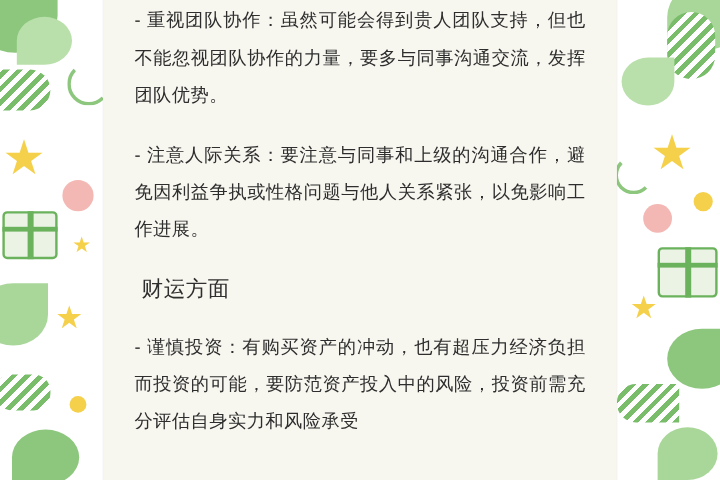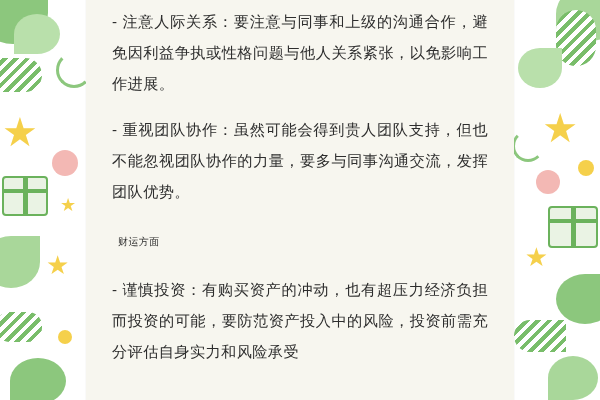--- a/index.html
+++ b/index.html
@@ -56,21 +56,21 @@
     font-size: 15.2px;
     line-height: 31px;
     color: #2e2e2e;
     letter-spacing: 0.4px;
     text-align: justify;
     text-justify: inter-ideograph;
     font-family: "Liberation Sans", sans-serif;
   }
   p.heading {
     margin: 0 0 17px 0;
-    font-size: 10px;
+    font-size: 18px;
     line-height: 31px;
     color: #2e2e2e;
     letter-spacing: 0.4px;
     padding-left: 6px;
   }
   p.first {
     margin-top: -4px;
   }
 
   
@@ -174,20 +174,20 @@
     </div>
     <div class="shape star-glyph sm" style="right:52px; top:244px;">★</div>
     <div class="shape leaf" style="right:-14px; top:274px; width:58px; height:50px; background:#8cc77d;"></div>
     <div class="shape stripe-green" style="right:34px; top:320px; width:52px; height:32px; border-radius:16px 0 0 16px;"></div>
     <div class="shape leaf2" style="right:2px; top:356px; width:50px; height:44px; background:#a9d79a;"></div>
     <div class="shape curve" style="right:56px; top:130px; width:26px; height:26px;"></div>
   </div>
 
   <div class="paper">
     <div class="paper-inner">
+      <p class="para first">- 重视团队协作：虽然可能会得到贵人团队支持，但也不能忽视团队协作的力量，要多与同事沟通交流，发挥团队优势。</p>
       <p class="para">- 注意人际关系：要注意与同事和上级的沟通合作，避免因利益争执或性格问题与他人关系紧张，以免影响工作进展。</p>
-      <p class="para first">- 重视团队协作：虽然可能会得到贵人团队支持，但也不能忽视团队协作的力量，要多与同事沟通交流，发挥团队优势。</p>
       <p class="heading">财运方面</p>
       <p class="para">- 谨慎投资：有购买资产的冲动，也有超压力经济负担而投资的可能，要防范资产投入中的风险，投资前需充分评估自身实力和风险承受</p>
     </div>
   </div>
 
 </div>
 
 </body></html>

